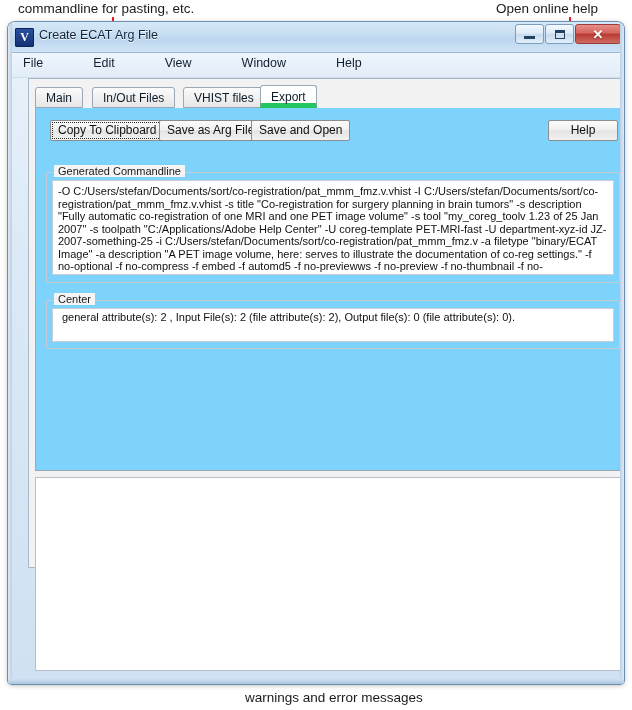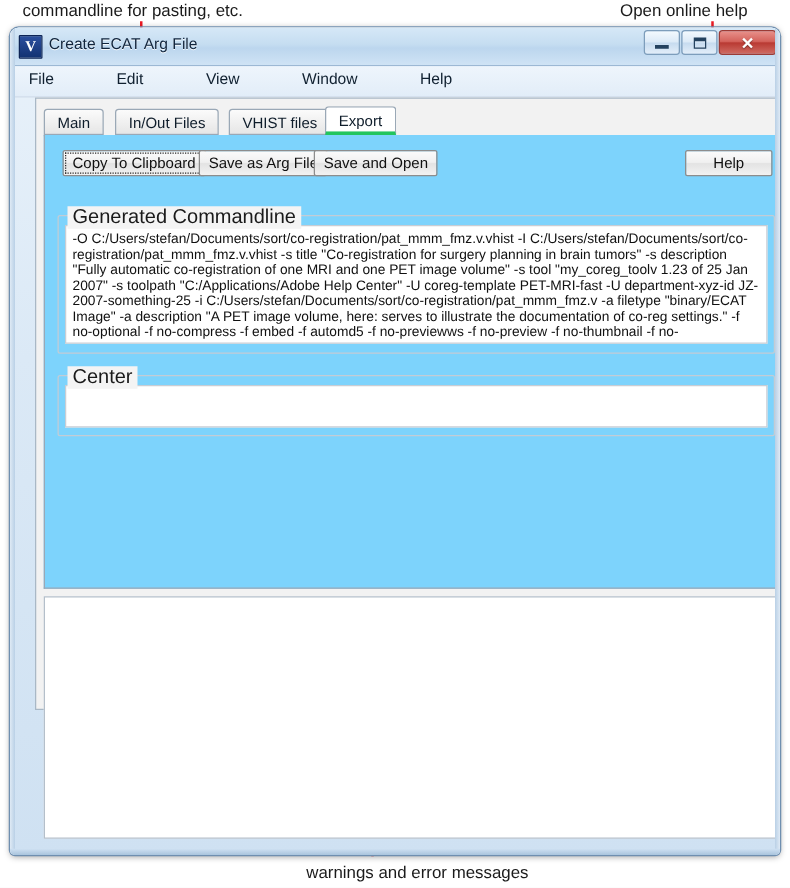--- a/index.html
+++ b/index.html
@@ -126,21 +126,21 @@
     font-size: 12px;
     line-height: 20px;
     color: #0e1c2a;
     background: linear-gradient(180deg,#fbfbfb,#e6e6e6);
     border: 1px solid #9aa8b6;
     border-radius: 3px 3px 0 0;
   }
   .tab.active {
     top: 0; height: 23px; line-height: 22px;
     background: #ffffff;
-    border-bottom: 3px solid #22c55e;
+    border-bottom: 5px solid #22c55e;
     font-weight: normal;
     z-index: 2;
   }
 
   .panel {
     position: absolute;
     left: 6px; top: 29px;
     width: 594px; height: 363px;
     background: #7dd3fc;
     border: 1px solid #9aa8b6;
@@ -182,21 +182,21 @@
   .group { position: absolute; box-sizing: border-box; }
   .group > .group-border {
     position: absolute; left: 0; right: 0; top: 7px; bottom: 0;
     border: 1px solid #c3ccd5;
     background: transparent;
     border-radius: 2px;
   }
   .group > .group-title {
     position: absolute; left: 8px; top: 0;
     padding: 0 4px;
-    font-size: 16px; color: #1a1a1a;
+    font-size: 11px; color: #1a1a1a;
     background: #f4f4f4;
     z-index: 2;
   }
 
   #grp-cmd { left: 10px; top: 57px; width: 574px; height: 118px; }
   #grp-sum { left: 10px; top: 185px; width: 574px; height: 56px; }
 
   .textbox {
     position: absolute;
     left: 6px; top: 15px;
@@ -312,20 +312,21 @@
           <div class="group-title">Generated Commandline</div>
           <div class="textbox">
             <div class="cmdtext">-O C:/Users/stefan/Documents/sort/co-registration/pat_mmm_fmz.v.vhist -I C:/Users/stefan/Documents/sort/co-registration/pat_mmm_fmz.v.vhist -s title "Co-registration for surgery planning in brain tumors" -s description "Fully automatic co-registration of one MRI and one PET image volume" -s tool "my_coreg_toolv 1.23 of 25 Jan 2007" -s toolpath "C:/Applications/Adobe Help Center" -U coreg-template PET-MRI-fast -U department-xyz-id JZ-2007-something-25 -i C:/Users/stefan/Documents/sort/co-registration/pat_mmm_fmz.v -a filetype "binary/ECAT Image" -a description "A PET image volume, here: serves to illustrate the documentation of co-reg settings." -f no-optional -f no-compress -f embed -f automd5 -f no-previewws -f no-preview -f no-thumbnail -f no-thumbnailonly -u multi-center-study A478-19 -u radiopharmaceutical flumazenil -i C:/Users/stefan/Documents/sort/co-registration/pat_mmm_mri.v -a filetype "Please enter the file type here:" -a description "A PET image volume, here: serves to illustrate the documentation of co-reg settings." -f no-optional -f no-compress -f embed -f automd5 -f no-previewws -f no-preview -f no-thumbnail -f no-thumbnailonly</div>
           </div>
         </div>
 
         <div class="group" id="grp-sum">
           <div class="group-border"></div>
           <div class="group-title">Center</div>
           <div class="summarybox">
+            <div class="sumline indent">general attribute(s): 2 , Input File(s): 2 (file attribute(s): 2), Output file(s): 0 (file attribute(s): 0).</div>
           </div>
         </div>
 
       </div>
 
       <div class="msgpane"></div>
 
     </div>
 
     <div class="edge-left"></div>

